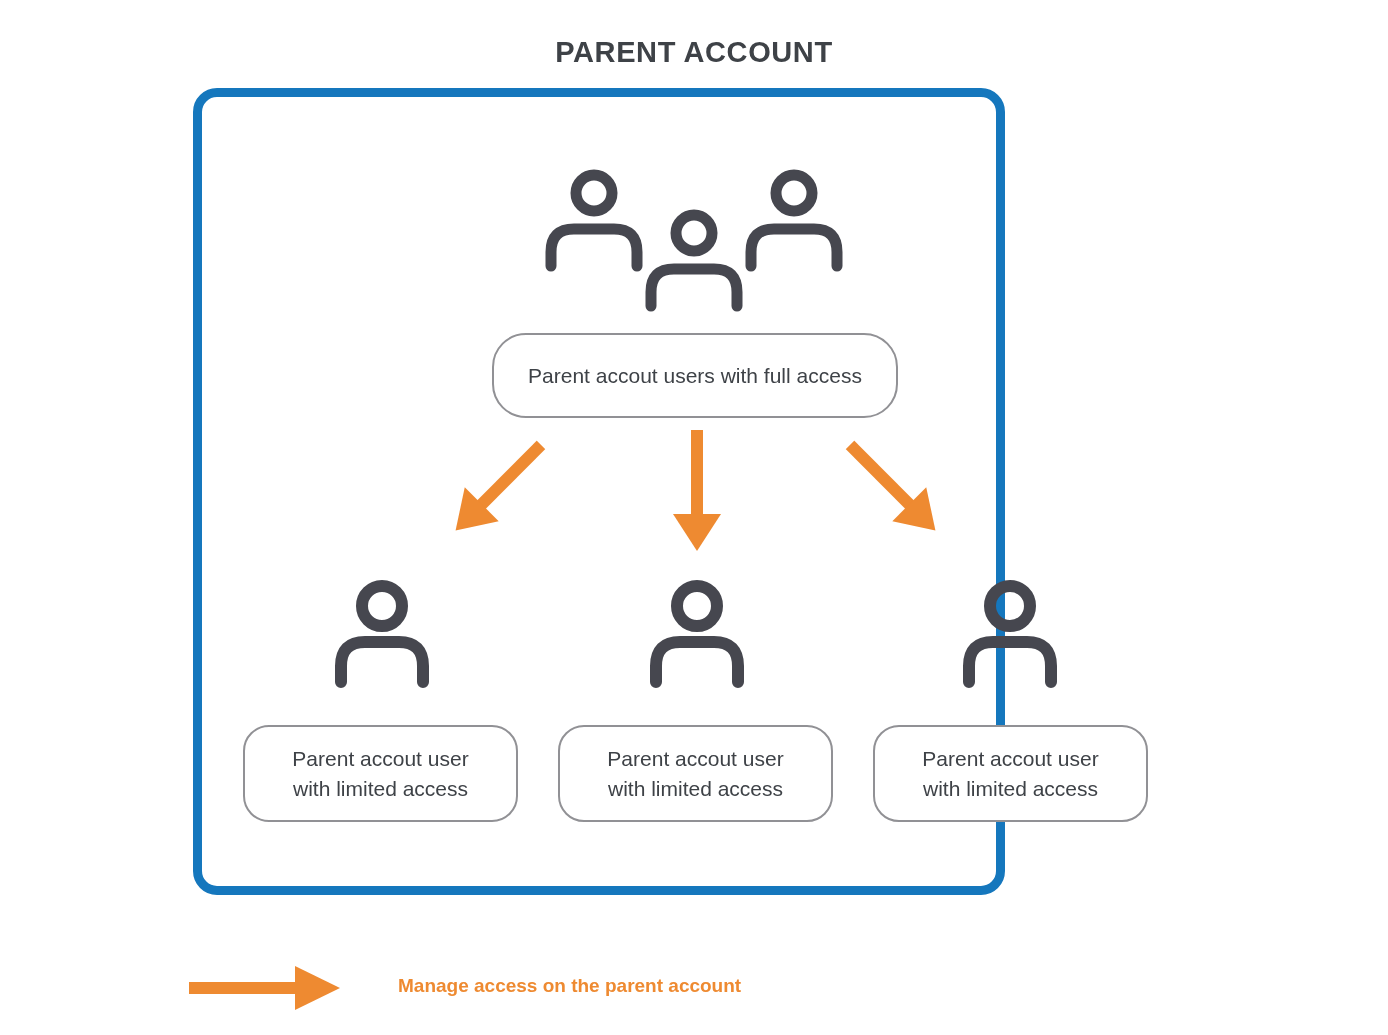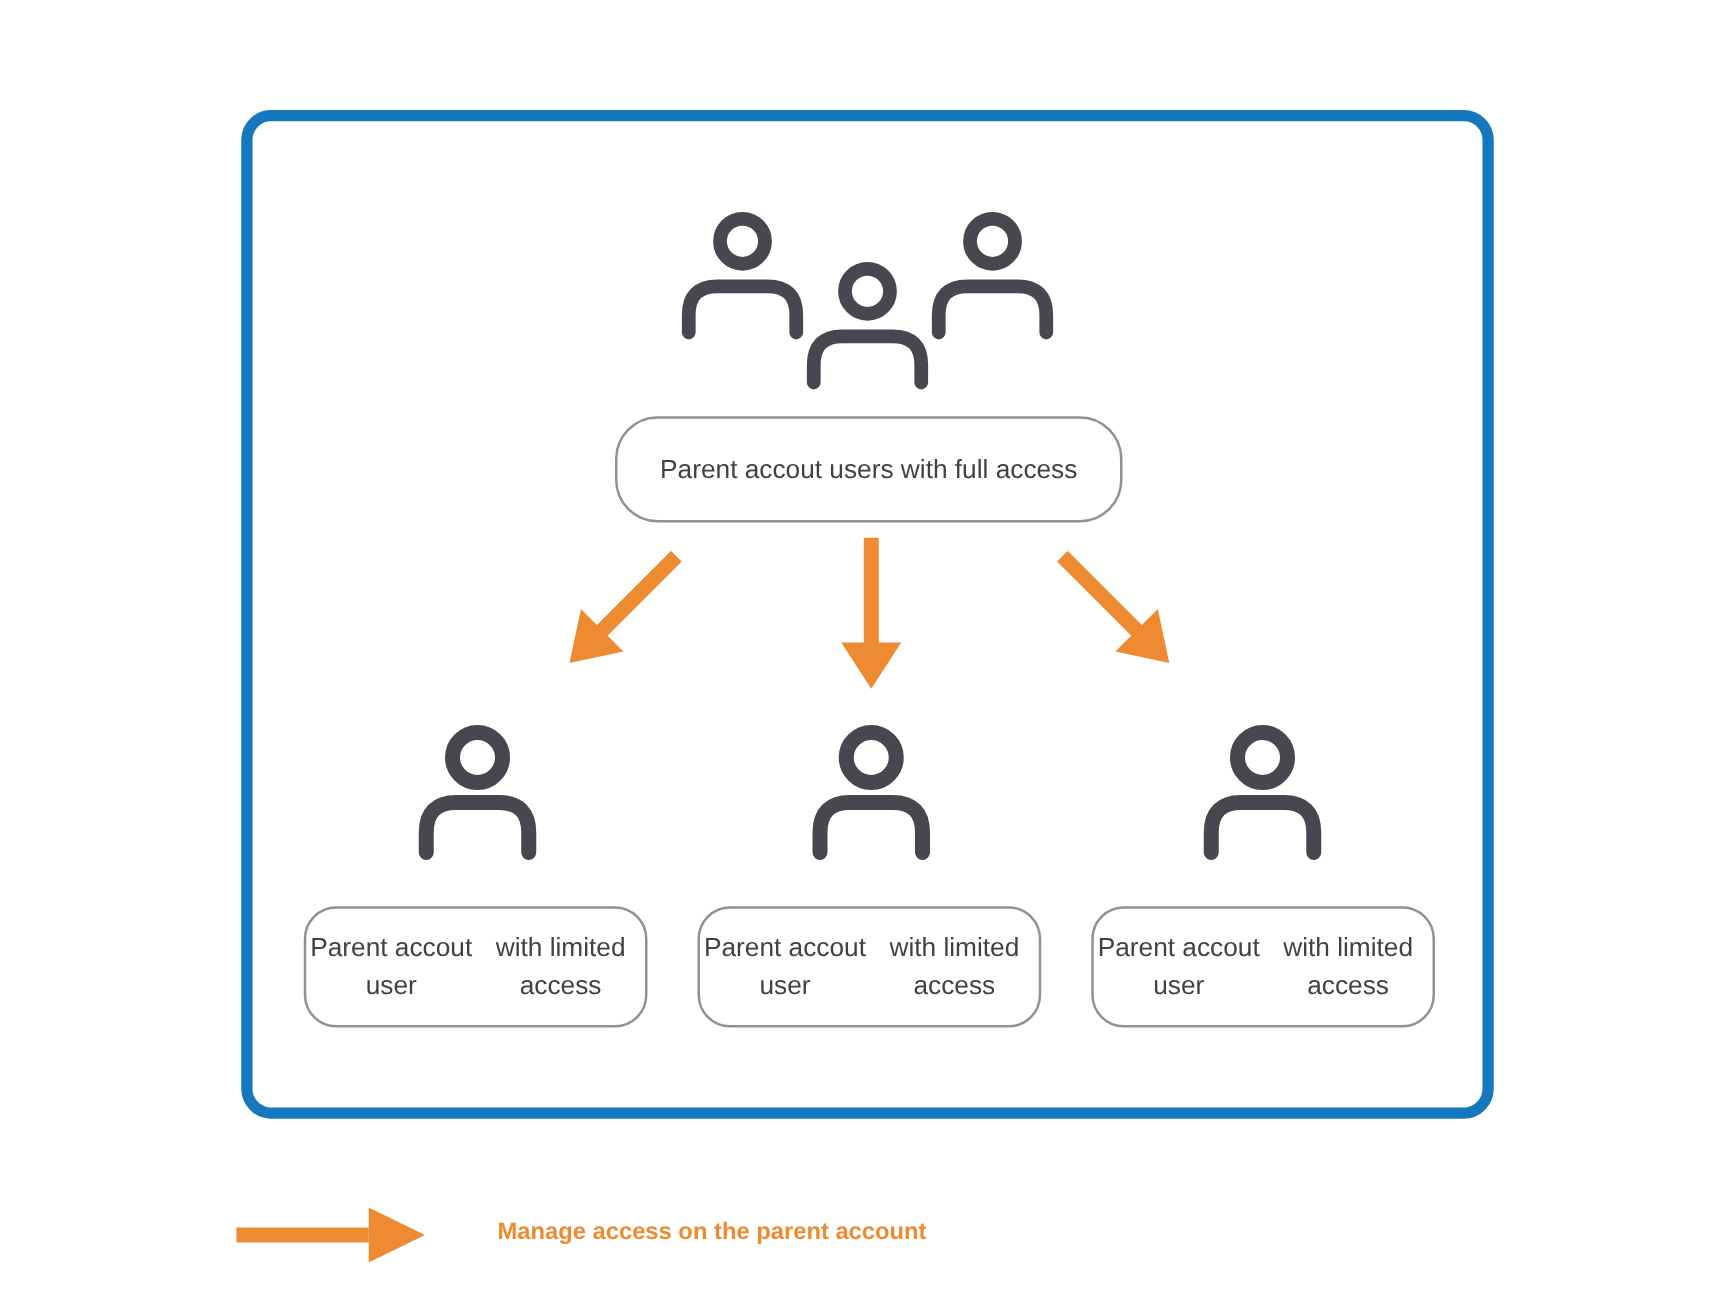--- a/index.html
+++ b/index.html
@@ -20,21 +20,21 @@
     text-align: center;
     font-size: 29px;
     font-weight: bold;
     letter-spacing: 0.6px;
     color: var(--text-dark, #3E4247);
   }
   .parent-box {
     position: absolute;
     left: 193px;
     top: 88px;
-    width: 1002px;
+    width: 812px;
     height: 807px;
     border: 9px solid var(--accent-blue, #1577BD);
     border-radius: 24px;
     background: #ffffff;
   }
   
   .group-icon { position: absolute; left: 342px; top: 69px; width: 300px; height: 148px; }
   .person-icon { position: absolute; width: 100px; height: 112px; }
   .person-left   { left: 130px; top: 481px; }
   .person-middle { left: 445px; top: 481px; }
@@ -60,20 +60,21 @@
   }
   .full-box {
     left: 290px; top: 236px;
     width: 406px; height: 85px;
     border-radius: 34px;
   }
   .limited-box {
     top: 628px;
     width: 275px; height: 97px;
     border-radius: 26px;
+    flex-direction: column;
     line-height: 30px;
   }
   .limited-left   { left: 41px; }
   .limited-middle { left: 356px; }
   .limited-right  { left: 671px; }
 
   .arrow { position: absolute; width: 60px; height: 122px; }
   .arrow svg { fill: var(--accent-orange, #EE8A31); display: block; }
   .arrow-down  { left: 465px; top: 333px; }
   .arrow-left  { left: 266px; top: 330px; transform: rotate(45deg); }
@@ -90,20 +91,21 @@
     font-size: 19px;
     font-weight: bold;
     color: var(--accent-orange, #EE8A31);
   }
 </style>
 </head>
 <body>
 
 <div class="page">
 
+  <div class="title">PARENT ACCOUNT</div>
 
   <div class="parent-box">
 
     <div class="group-icon">
       <svg viewBox="0 0 300 148" width="300" height="148" aria-hidden="true">
         <circle cx="50" cy="27" r="18"></circle>
         <path d="M7 100 V86 Q7 63 30 63 H70 Q93 63 93 86 V100"></path>
         <circle cx="250" cy="27" r="18"></circle>
         <path d="M207 100 V86 Q207 63 230 63 H270 Q293 63 293 86 V100"></path>
         <circle cx="150" cy="67" r="18"></circle>

